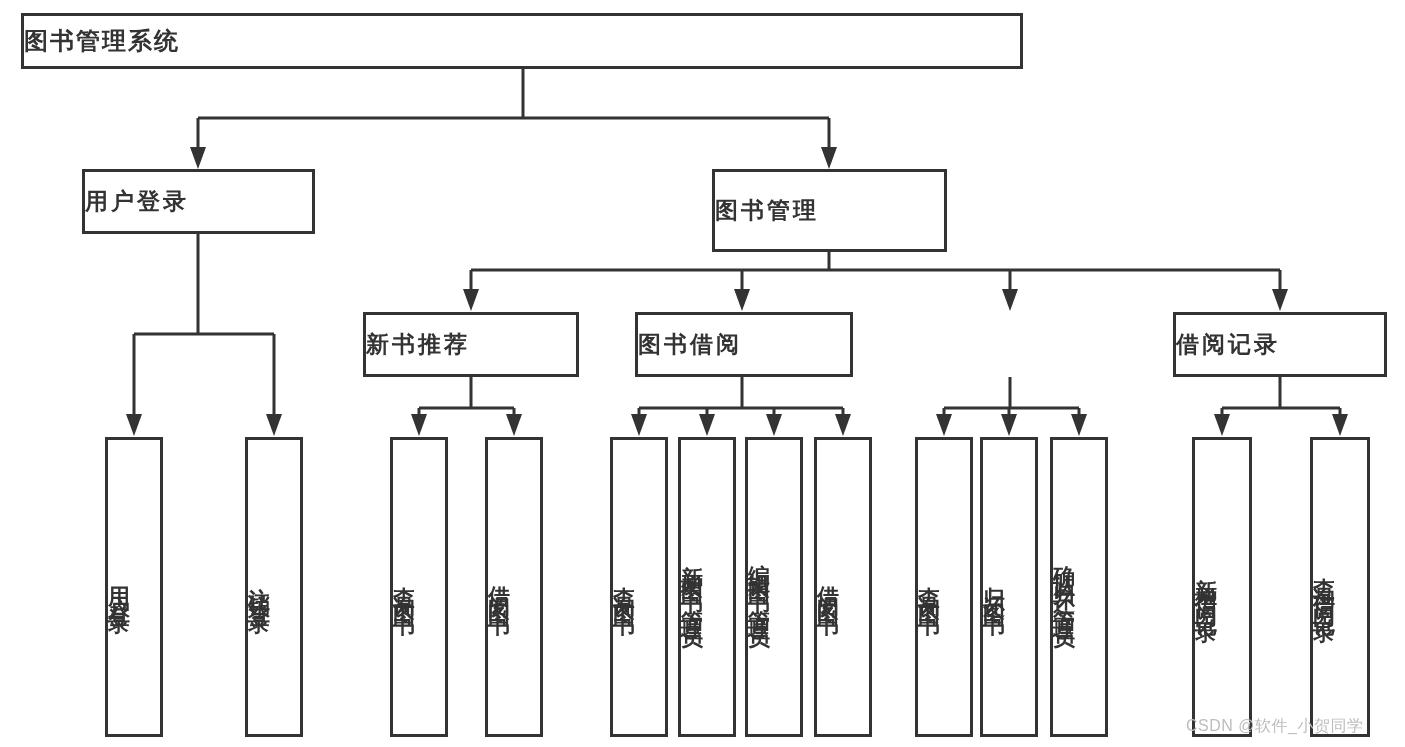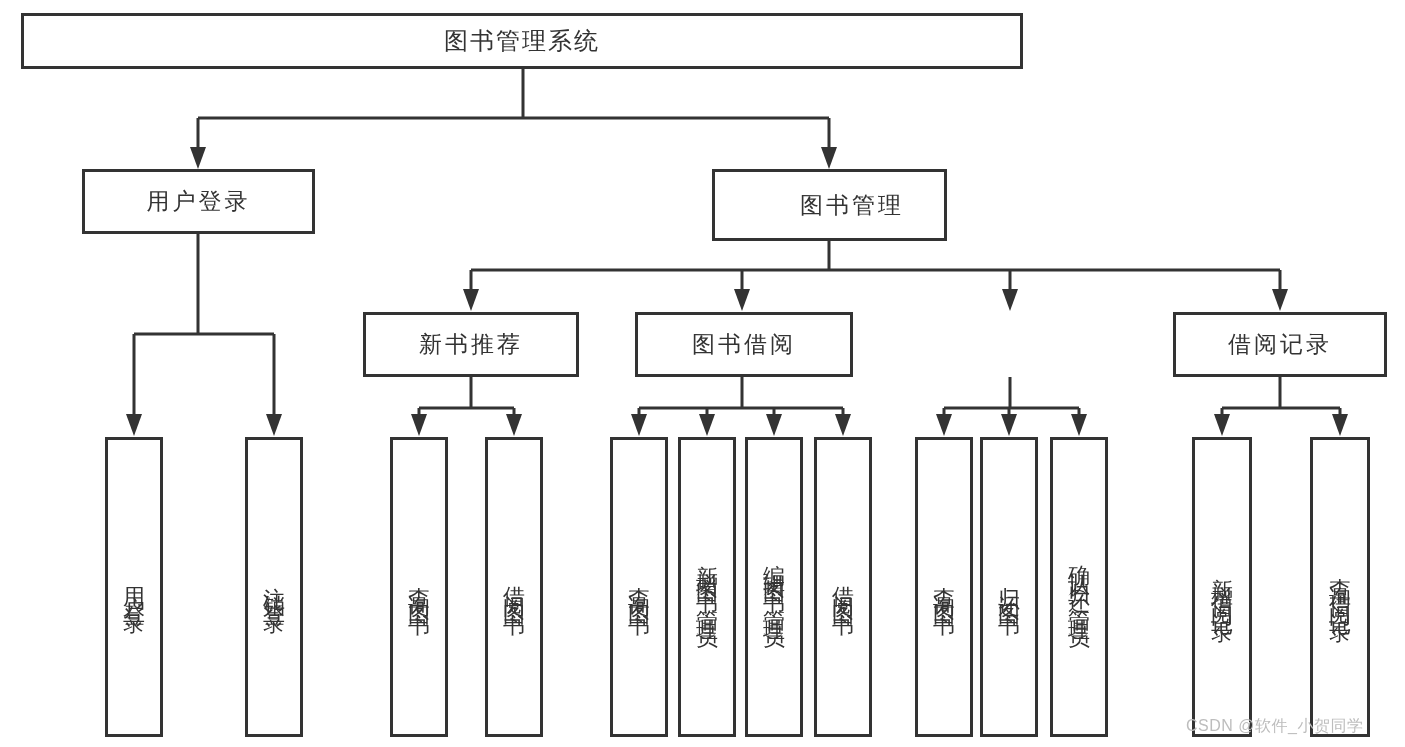--- a/index.html
+++ b/index.html
@@ -9,22 +9,23 @@
     background:#ffffff;
     font-family:"Liberation Sans","DejaVu Sans",sans-serif;
     overflow:hidden;
   }
   .connectors{position:absolute;left:0;top:0;width:1405px;height:747px;}
   .node{
     position:absolute;
     box-sizing:border-box;
     border:3px solid #333333;
     background:#ffffff;
-    display:flex;align-items:center;justify-content:center;
+    display:flex;align-items:center;
     color:#333333;
+    font-weight:bold;
   }
   .hnode{font-size:23px;letter-spacing:3px;line-height:1;}
   .root{font-size:24px;letter-spacing:2px;}
   .vnode span{
     writing-mode:vertical-rl;
     text-orientation:mixed;
     font-size:22px;
     letter-spacing:9px;
     line-height:1;
     color:#333333;
@@ -84,21 +85,21 @@
     </g>
   </svg>
 
   <div class="node hnode root" style="left:21px;top:13px;width:1002px;height:56px;">
     <span>图书管理系统</span>
   </div>
 
   <div class="node hnode" style="left:82px;top:169px;width:233px;height:65px;">
     <span>用户登录</span>
   </div>
-  <div class="node hnode" style="left:712px;top:169px;width:235px;height:72px;padding-left:45px;">
+  <div class="node hnode" style="left:712px;top:169px;width:235px;height:83px;">
     <span>图书管理</span>
   </div>
 
   <div class="node hnode" style="left:363px;top:312px;width:216px;height:65px;">
     <span>新书推荐</span>
   </div>
   <div class="node hnode" style="left:635px;top:312px;width:218px;height:65px;">
     <span>图书借阅</span>
   </div>
   <div class="node hnode" style="left:1173px;top:312px;width:214px;height:65px;">

